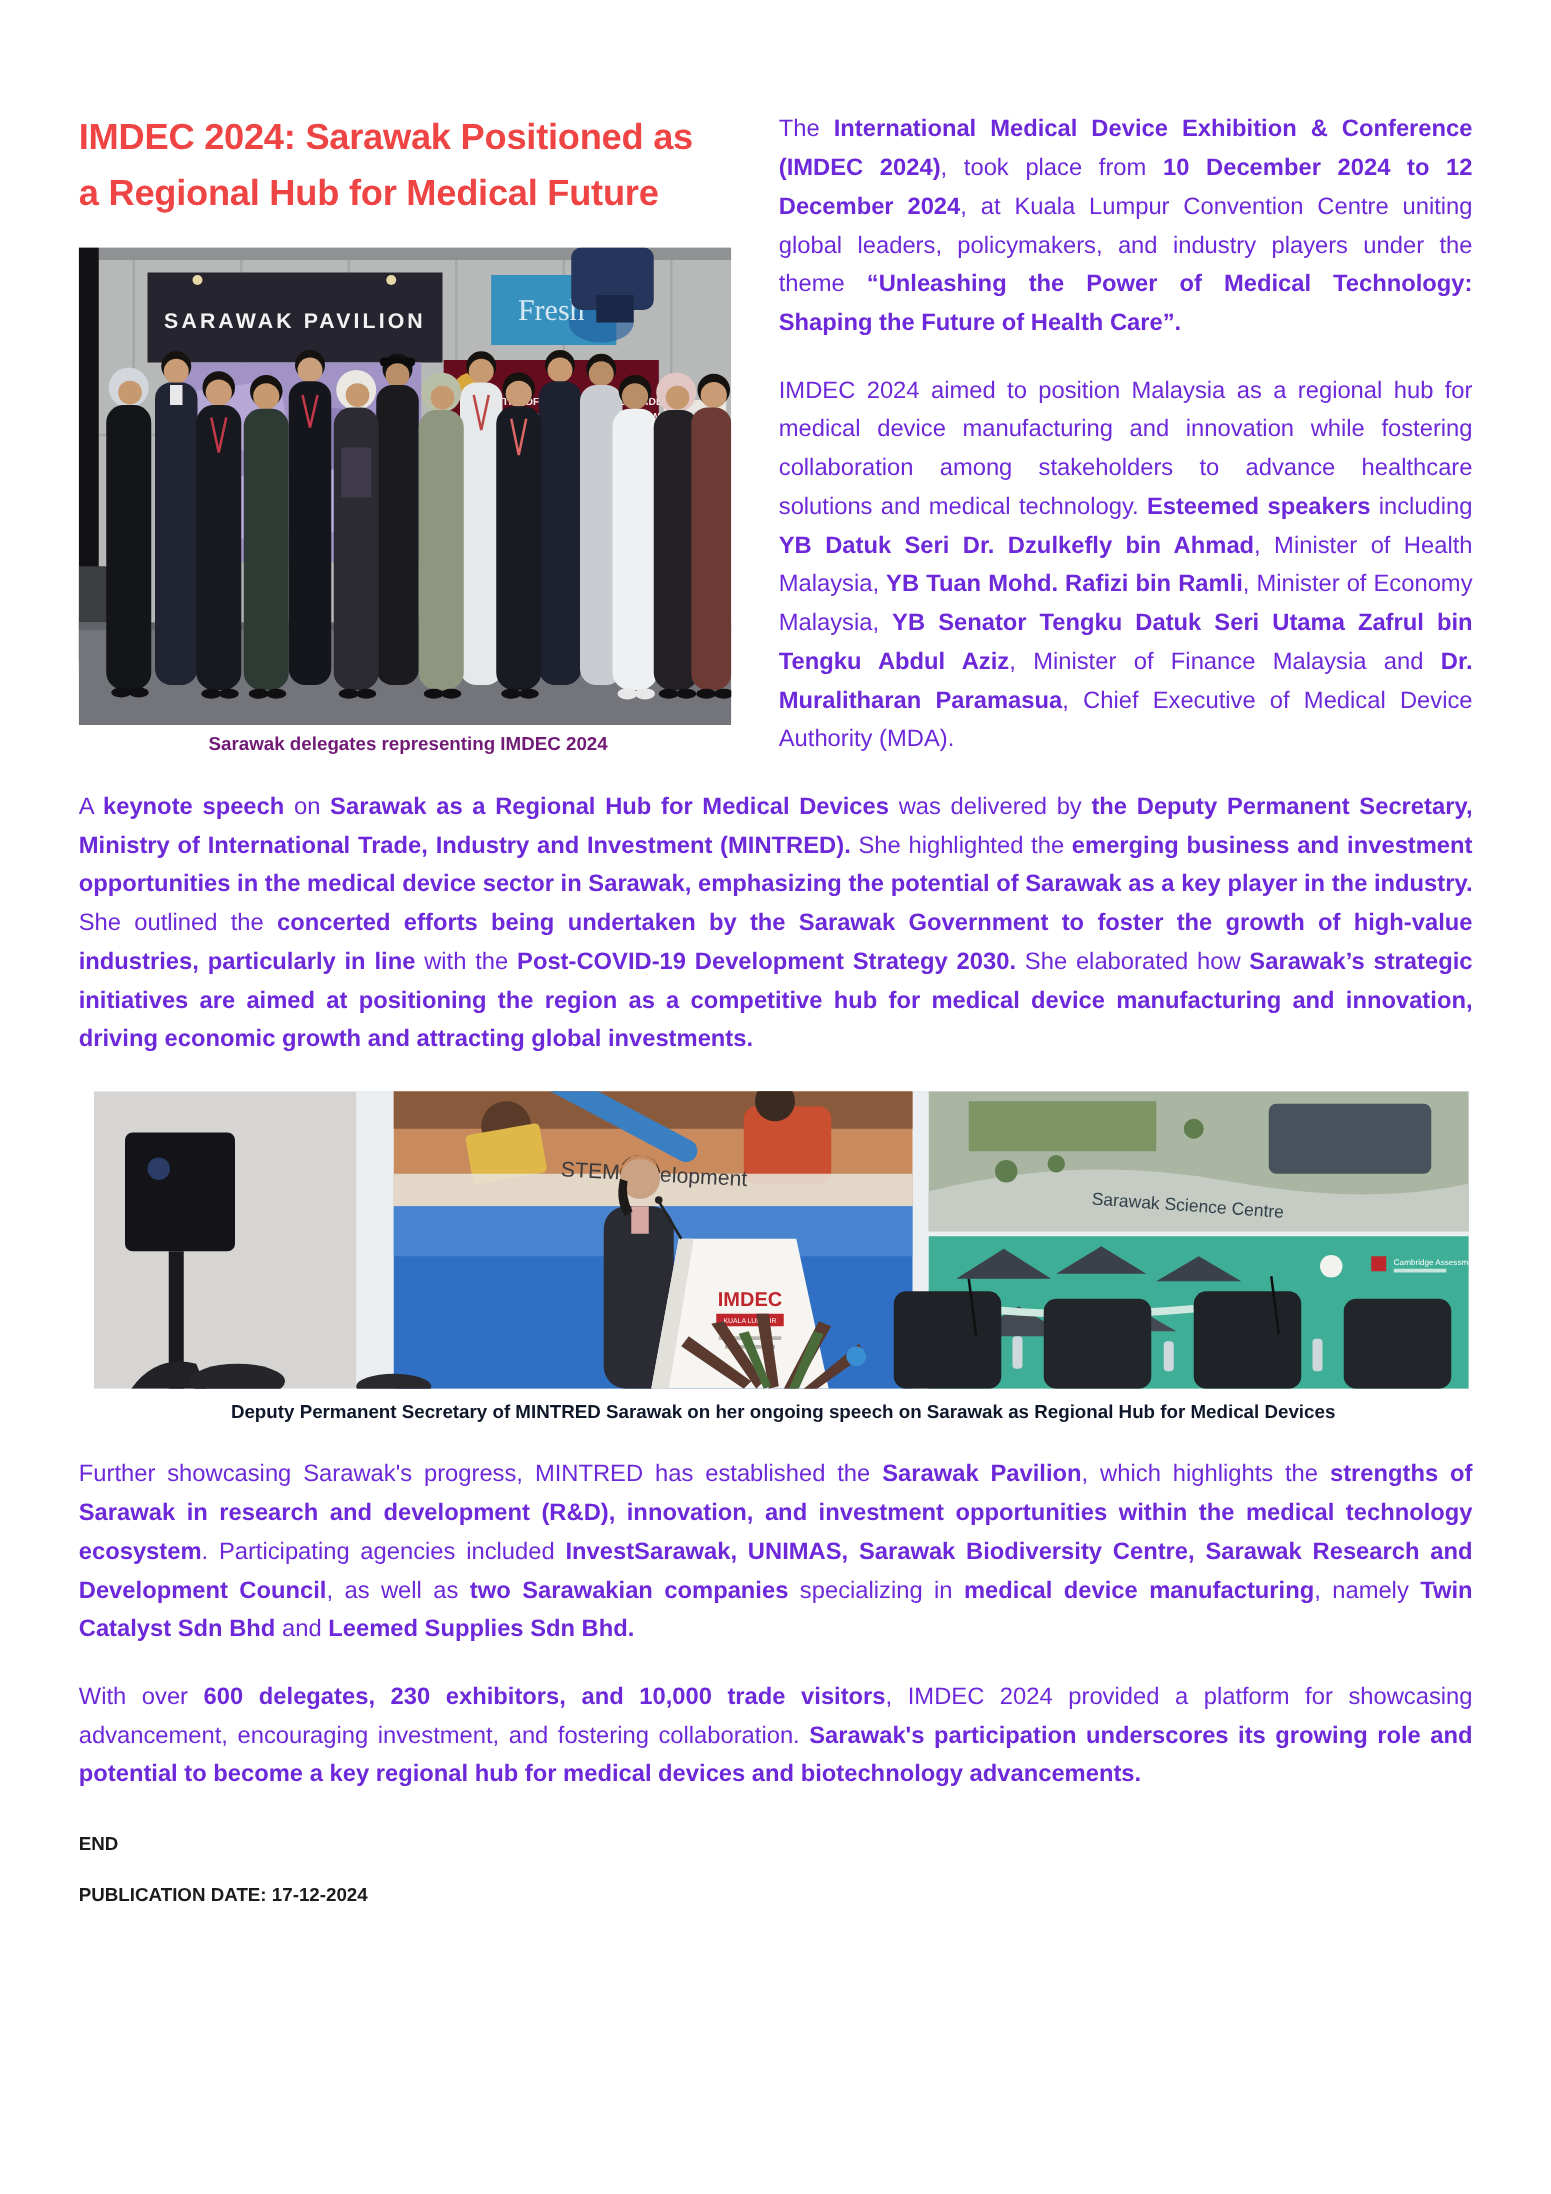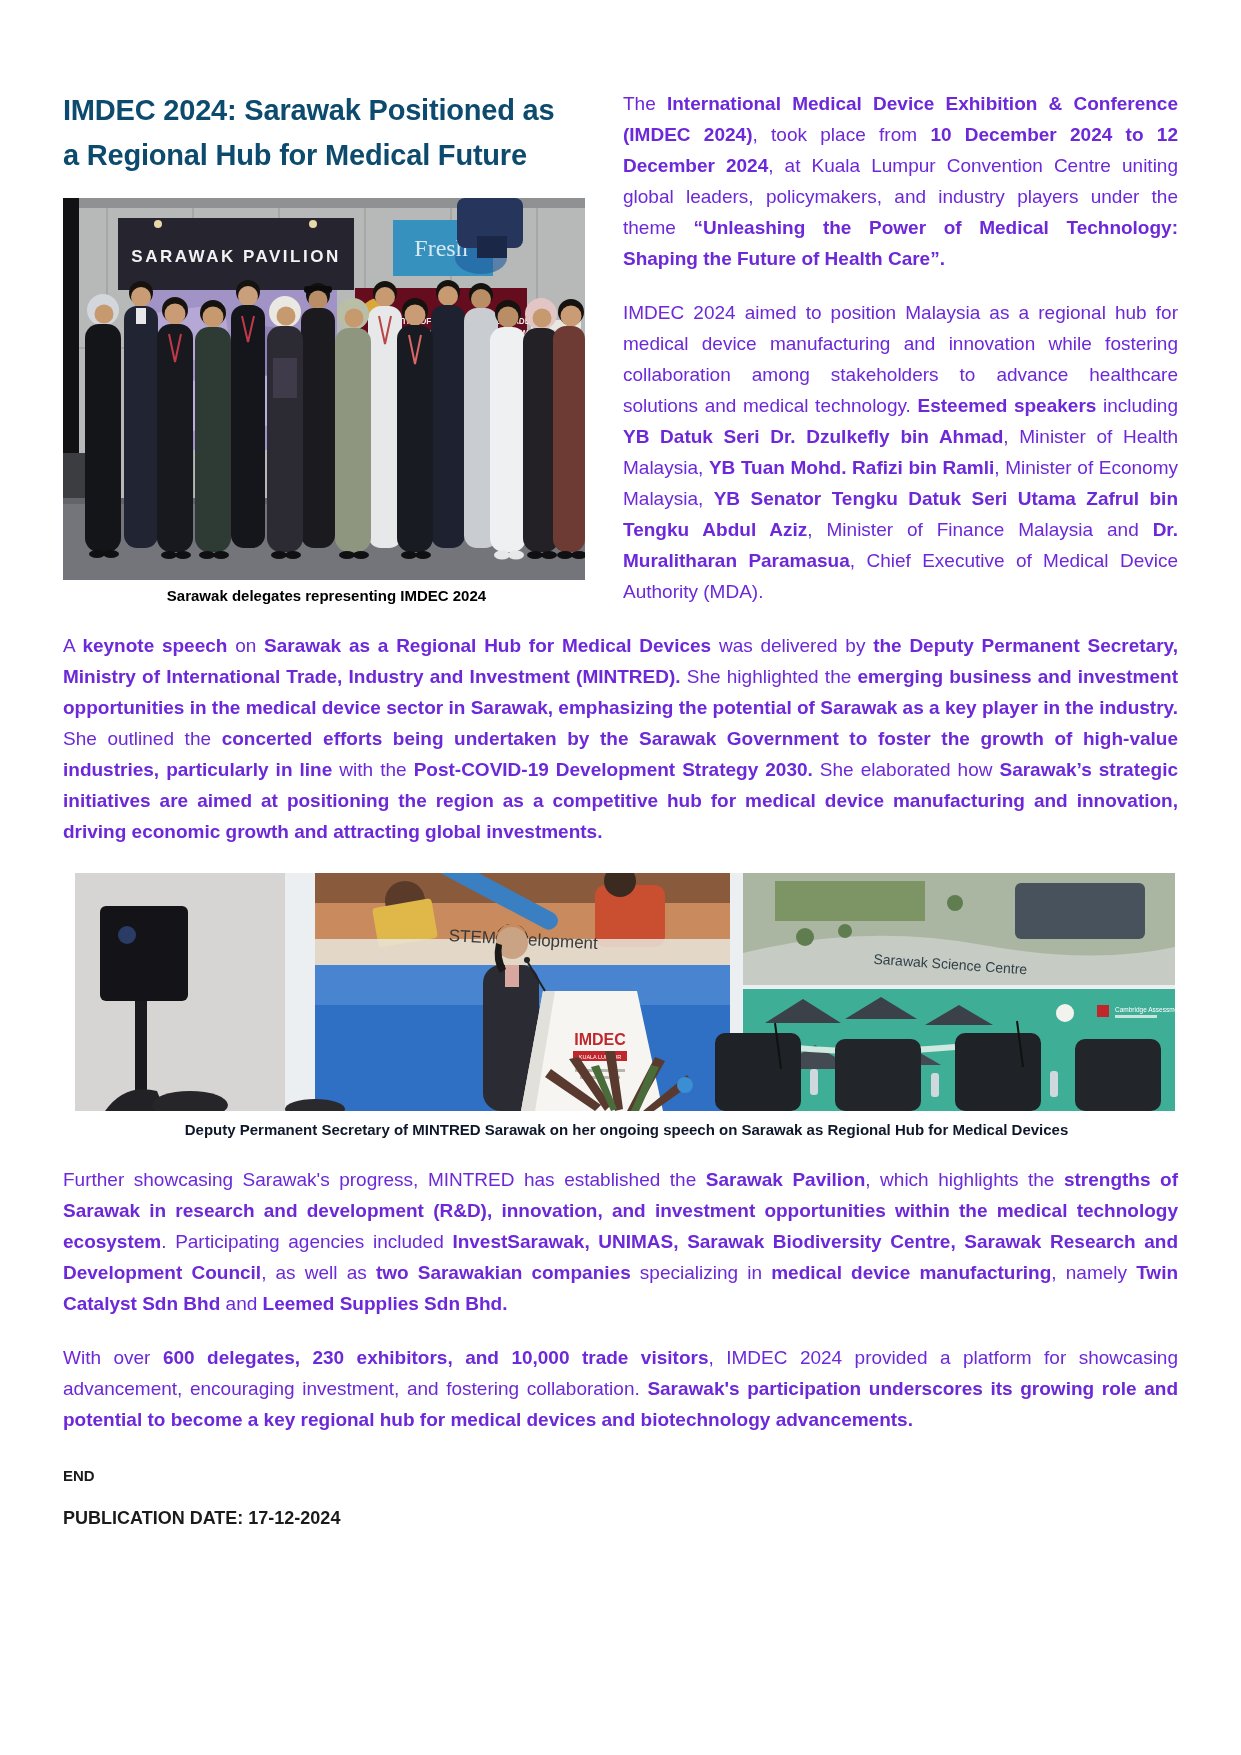--- a/index.html
+++ b/index.html
@@ -20,31 +20,31 @@
     float: left;
     width: 527px;
     margin-right: 33px;
   }
   h1.title {
     margin: 0 0 20px 0;
     font-size: 29px;
     line-height: 45px;
     font-weight: 700;
     letter-spacing: -0.2px;
-    color: #0c4a6e;
+    color: #ef4444;
   }
   figure { margin: 0; padding: 0; }
   .photo { display: block; }
   .photo-frame1 { width: 522px; height: 382px; }
   .caption {
     font-size: 15px;
     font-weight: 700;
     text-align: center;
     margin-top: 7px;
-    color: #000000;
+    color: #701a75;
   }
   .body-text {
     font-size: 19px;
     line-height: 31px;
     text-align: justify;
     margin: 0 0 23px 0;
     color: #6d28d9;
   }
   .figure2 { margin: 26px 0 0 12px; }
   .photo-frame2 { width: 1100px; height: 238px; }
@@ -54,21 +54,21 @@
     text-align: center;
     margin: 10px 0 26px 0;
     color: #0f172a;
   }
   .end-label {
     font-size: 15px;
     font-weight: 700;
     margin: 32px 0 0 0;
   }
   .pub-date {
-    font-size: 18px;
+    font-size: 15px;
     font-weight: 700;
     margin: 24px 0 0 0;
   }
   b { font-weight: 700; }
 </style>
 </head>
 <body>
 
 <div class="page">
 

